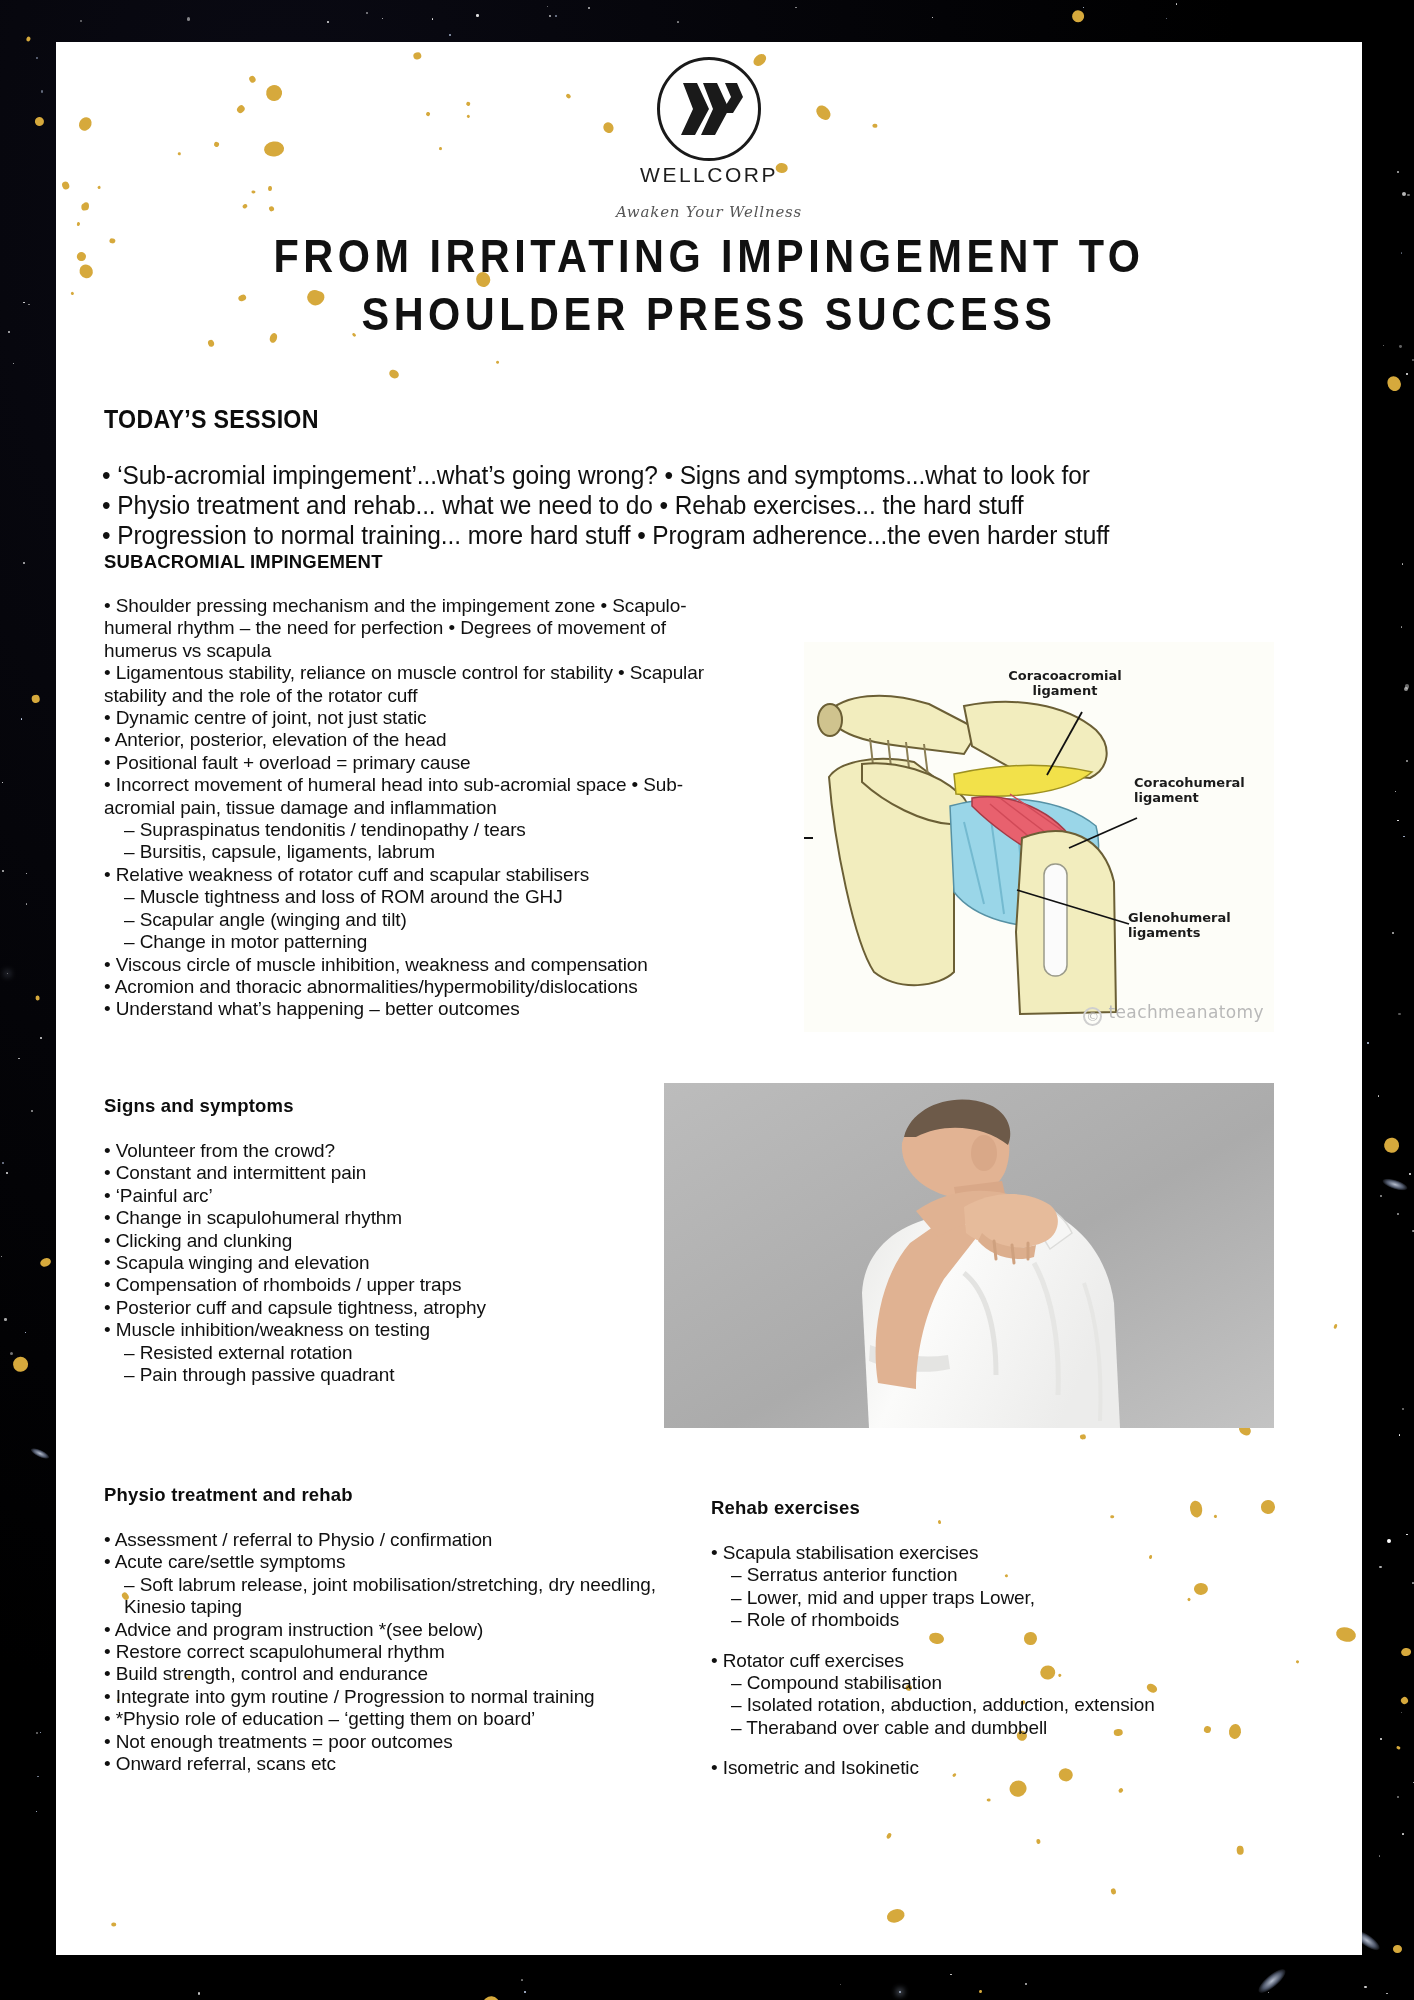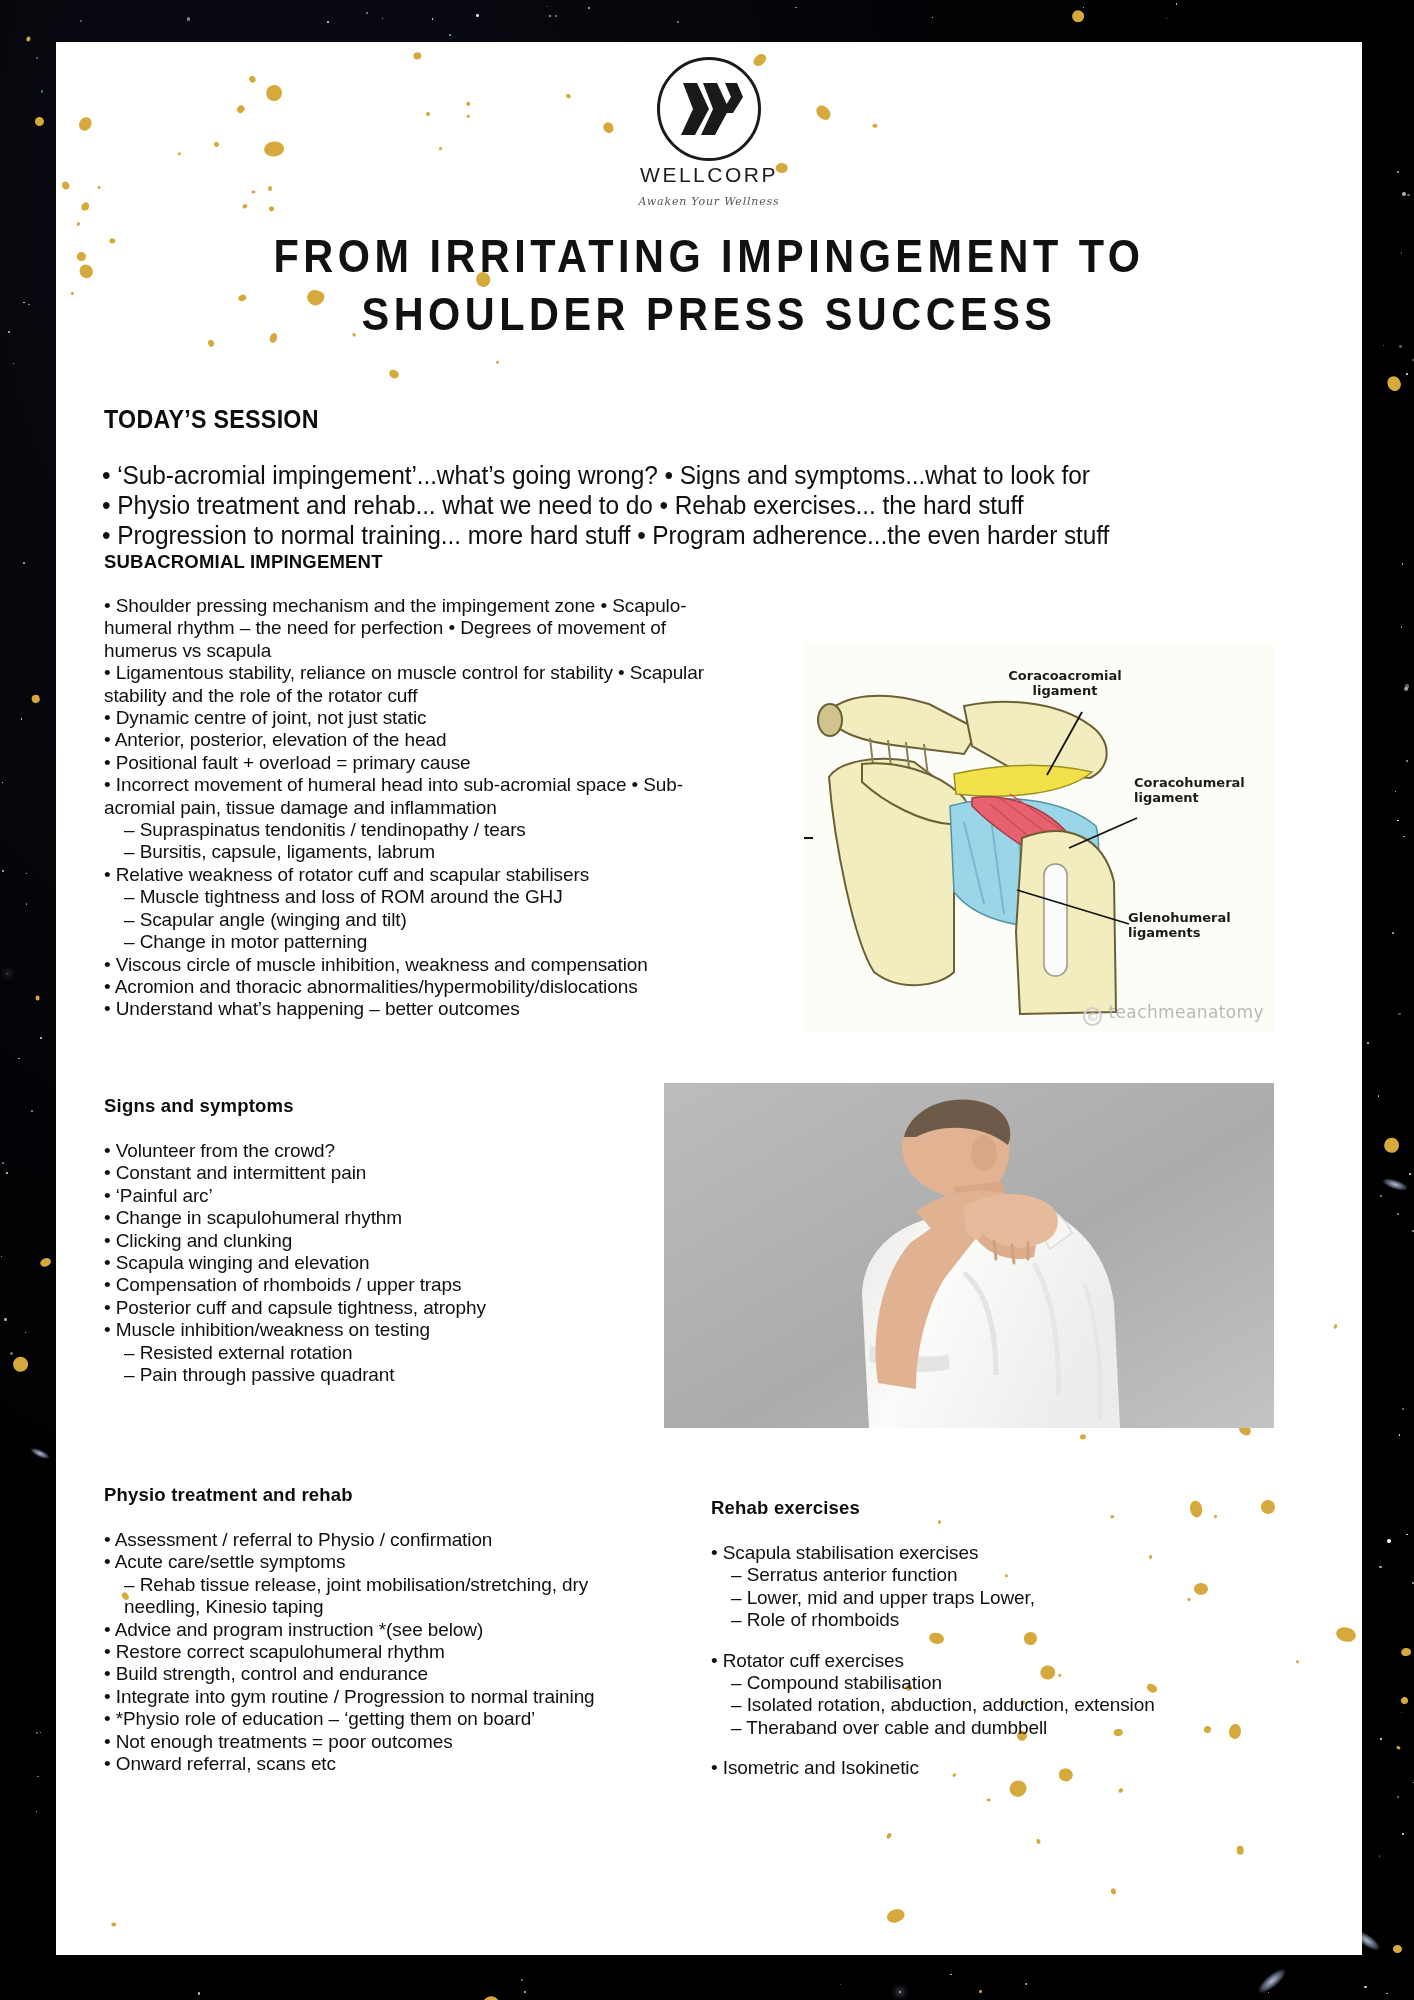--- a/index.html
+++ b/index.html
@@ -68,22 +68,22 @@
   .logo-w { position: absolute; inset: 0; }
   .logo-name {
     margin-top: 2px;
     font-size: 21px;
     letter-spacing: 2.5px;
     font-weight: 400;
     color: #1c1c1c;
     font-family: "Liberation Sans", sans-serif;
   }
   .logo-tag {
-    margin-top: 8px;
-    font-size: 11px;
+    margin-top: 16px;
+    font-size: 15px;
     letter-spacing: .8px;
     color: #555;
     font-family: "DejaVu Serif", serif;
     font-style: italic;
     text-align: center;
   }
 
   
   #main-title {
     position: absolute;
@@ -681,21 +681,21 @@
       <path d="M300,190 C320,206 332,240 332,292" stroke="#e3e3e1" stroke-width="5" fill="none"></path>
       <path d="M370,180 C388,212 396,260 394,312" stroke="#e6e6e4" stroke-width="5" fill="none"></path>
       <path d="M420,200 C434,240 438,290 436,338" stroke="#e6e6e4" stroke-width="4" fill="none"></path>
     </svg>
   </div>
 
   <div class="sect-h" id="physio-heading">Physio treatment and rehab</div>
   <div class="body-list" id="physio-list">
       <div class="ln">• Assessment / referral to Physio / confirmation</div>
       <div class="ln">• Acute care/settle symptoms</div>
-      <div class="ln wrap sub">– Rehab tissue release, joint mobilisation/stretching, dry needling, Kinesio taping</div>
+      <div class="ln wrap sub">– Soft labrum release, joint mobilisation/stretching, dry needling, Kinesio taping</div>
       <div class="ln">• Advice and program instruction *(see below)</div>
       <div class="ln">• Restore correct scapulohumeral rhythm</div>
       <div class="ln">• Build strength, control and endurance</div>
       <div class="ln wrap">• Integrate into gym routine / Progression to normal training</div>
       <div class="ln wrap">• *Physio role of education – ‘getting them on board’</div>
       <div class="ln">• Not enough treatments = poor outcomes</div>
       <div class="ln">• Onward referral, scans etc</div>
     </div>
 
   <div class="sect-h" id="rehab-heading">Rehab exercises</div>

